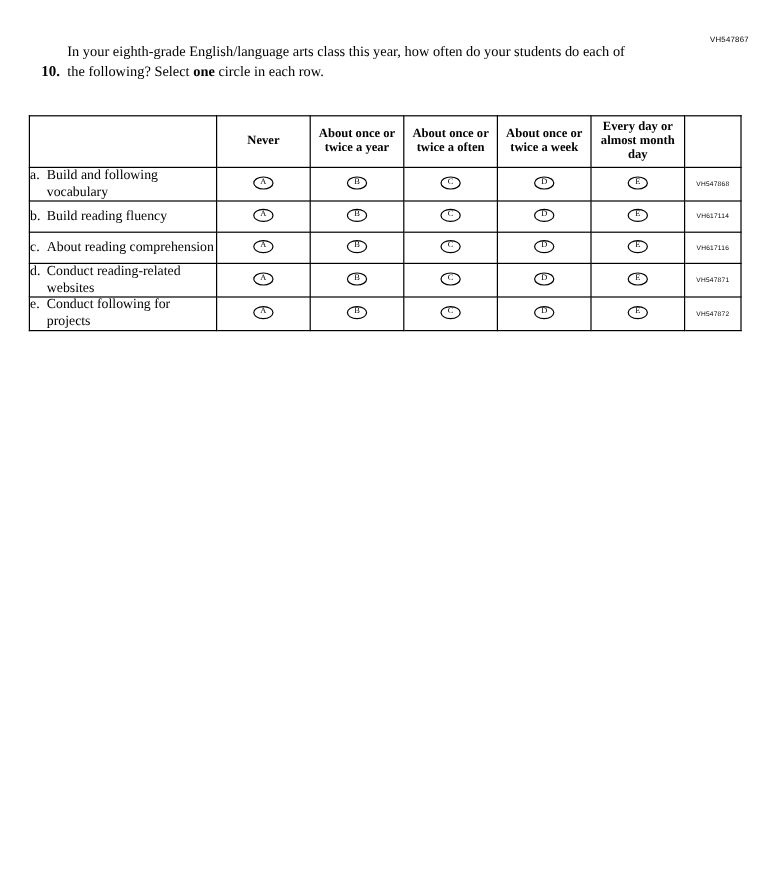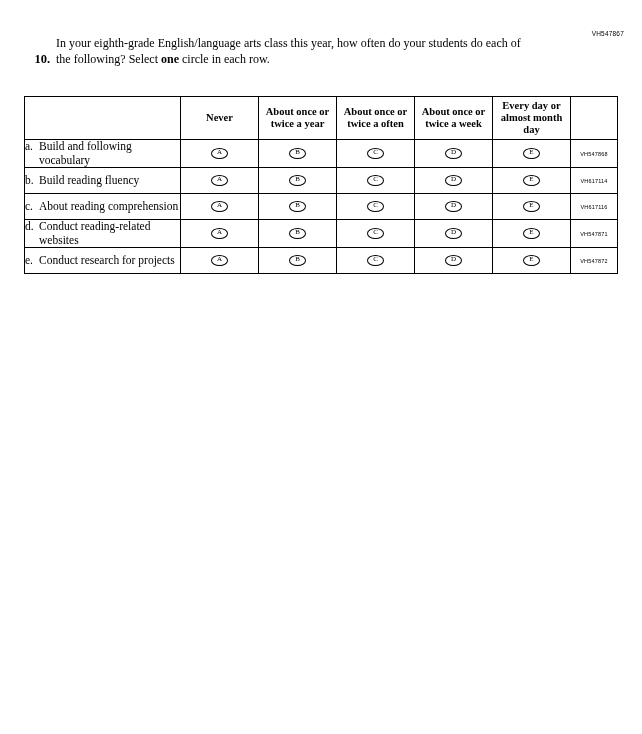--- a/index.html
+++ b/index.html
@@ -215,21 +215,21 @@
         <td class="bubble-cell"><span class="bubble"><span class="glyph">B</span></span></td>
         <td class="bubble-cell"><span class="bubble"><span class="glyph">C</span></span></td>
         <td class="bubble-cell"><span class="bubble"><span class="glyph">D</span></span></td>
         <td class="bubble-cell"><span class="bubble"><span class="glyph">E</span></span></td>
         <td class="idcode-cell">VH547871</td>
       </tr>
       <tr>
         <td class="item-cell">
           <div class="item-inner">
             <span class="item-letter">e.</span>
-            <span class="item-label">Conduct research for projects</span>
+            <span class="item-label">Conduct following for projects</span>
           </div>
         </td>
         <td class="bubble-cell"><span class="bubble"><span class="glyph">A</span></span></td>
         <td class="bubble-cell"><span class="bubble"><span class="glyph">B</span></span></td>
         <td class="bubble-cell"><span class="bubble"><span class="glyph">C</span></span></td>
         <td class="bubble-cell"><span class="bubble"><span class="glyph">D</span></span></td>
         <td class="bubble-cell"><span class="bubble"><span class="glyph">E</span></span></td>
         <td class="idcode-cell">VH547872</td>
       </tr>
     </tbody>

